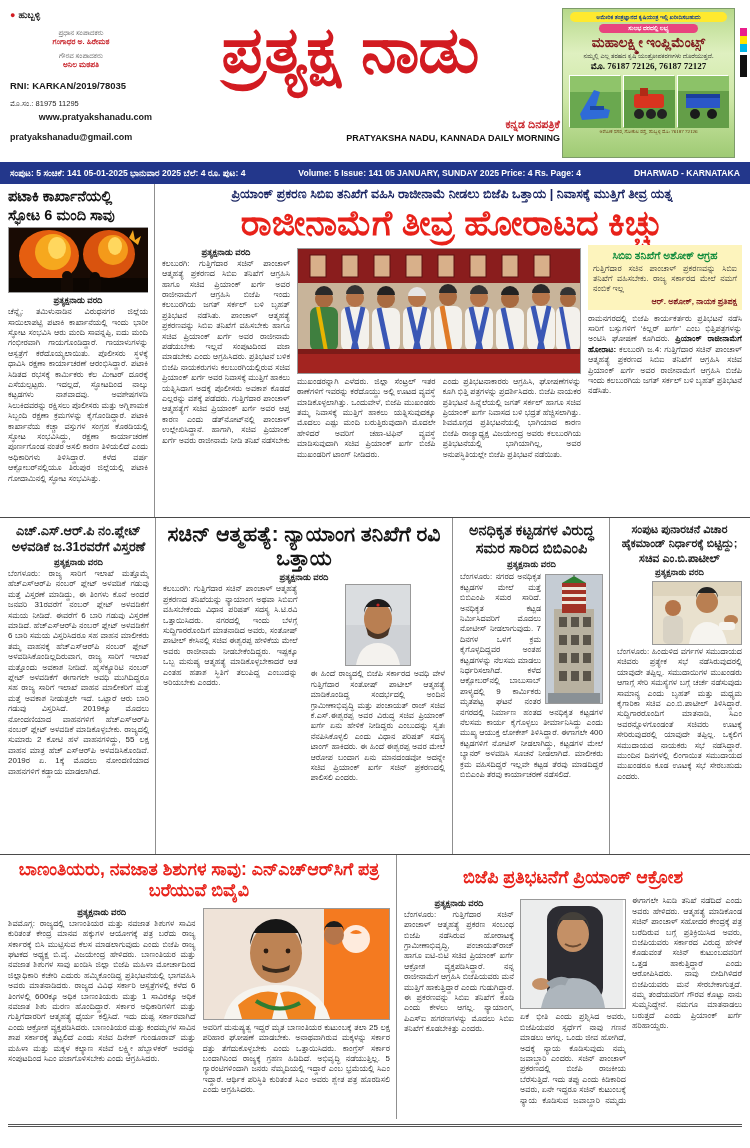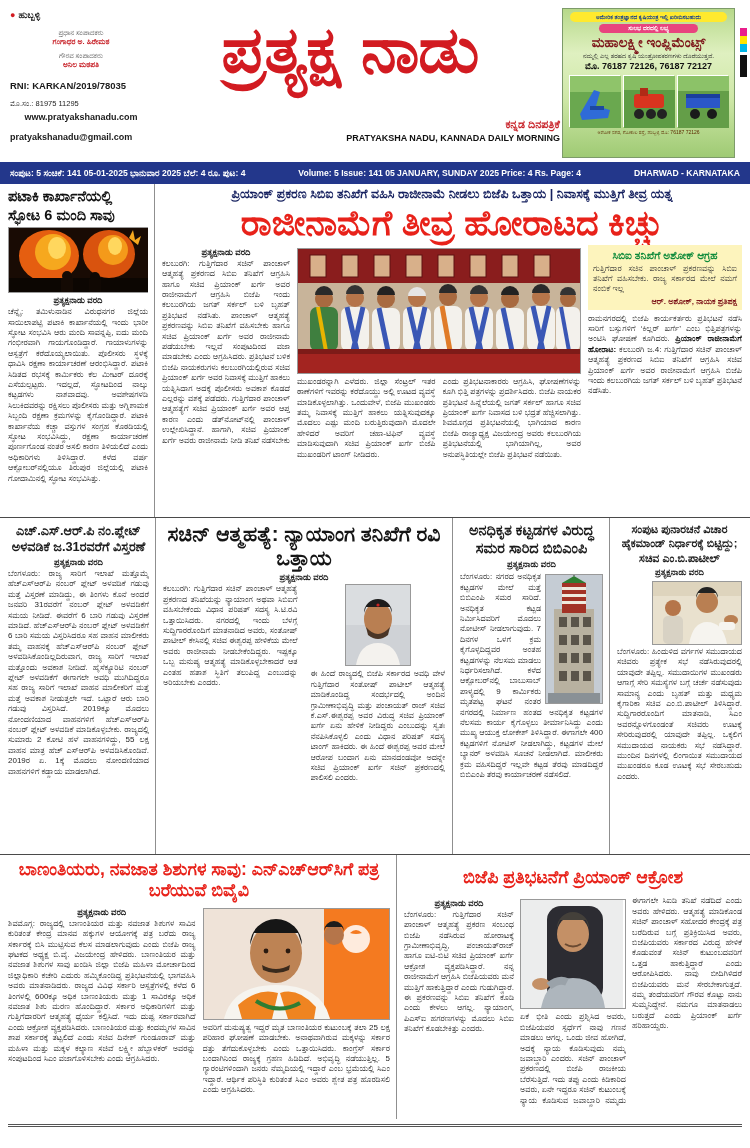--- a/index.html
+++ b/index.html
@@ -9,32 +9,32 @@
 
   
   .masthead { position:relative; height:162px; }
   .mast-left { position:absolute; left:10px; top:10px; width:142px; text-align:center; }
   .city-line { text-align:left; font-size:9px; font-weight:bold; color:#222; margin-bottom:8px; }
   .city-dot { color:#d21b21; margin-right:3px; }
   .ed-label { font-size:7px; color:#555; margin-top:5px; }
   .ed-name { font-size:7.5px; color:#c8232a; font-weight:bold; }
   .rni { font-size:9.5px; font-weight:bold; margin-top:10px; text-align:left; }
   .mast-contact { font-size:7.5px; margin-top:8px; text-align:left; }
-  .mast-site { font-size:9px; font-weight:bold; text-align:center; margin-top:3px; }
+  .mast-site { font-size:9px; font-weight:bold; text-align:right; margin-top:3px; }
   .mast-mail { font-size:9px; font-weight:bold; text-align:left; margin-top:10px; }
   .mast-title { position:absolute; left:140px; top:18px; width:420px; text-align:center;
                 font-size:64px; line-height:1.0; font-weight:bold; color:#d21b21;
                 font-family:"DejaVu Serif","Liberation Serif",serif; letter-spacing:-1px; }
   .mast-tagline { position:absolute; left:260px; top:118px; width:300px; text-align:right; }
   .tag-kn { font-size:11px; font-weight:bold; color:#c8232a; }
   .tag-en { font-size:9px; font-weight:bold; color:#111; margin-top:2px; }
 
   
   .ad { position:absolute; left:562px; top:8px; width:173px; height:150px; border:1px solid #7d9b6a;
-        background:linear-gradient(180deg,#b7d98a 0%,#dff0c0 30%,#cfe8a8 60%,#9fca74 100%); text-align:center; overflow:hidden; }
+        background:linear-gradient(180deg,#b7d98a 0%,#dff0c0 30%,#cfe8a8 60%,#9fca74 100%); text-align:center; overflow:hidden;font-family:Liberation Serif, serif; }
   .ad-banner { margin:3px auto 0; width:92%; background:#ffe92e; border-radius:7px; font-size:5.8px; font-weight:bold; color:#103b8f; padding:1.5px 0; }
   .ad-ribbon { margin:2px auto 0; width:58%; background:#e8447e; border-radius:6px; color:#fff; font-size:6px; font-weight:bold; padding:1px 0; }
   .ad-title { font-size:13.5px; font-weight:bold; color:#7c1218; margin-top:2px; }
   .ad-desc { font-size:6.4px; color:#222; margin-top:1px; padding:0 4px; }
   .ad-phone { font-size:9px; font-weight:bold; color:#111; margin-top:1px; }
   .ad-photos { display:flex; justify-content:center; gap:3px; margin-top:3px; }
   .ad-photo { width:51px; height:52px; border:1px solid #fff; }
   .ad-footer { font-size:5px; color:#5c2a00; margin-top:2px; }
   .color-strip { position:absolute; right:3px; top:28px; width:7px; }
   .color-strip div { width:7px; }

